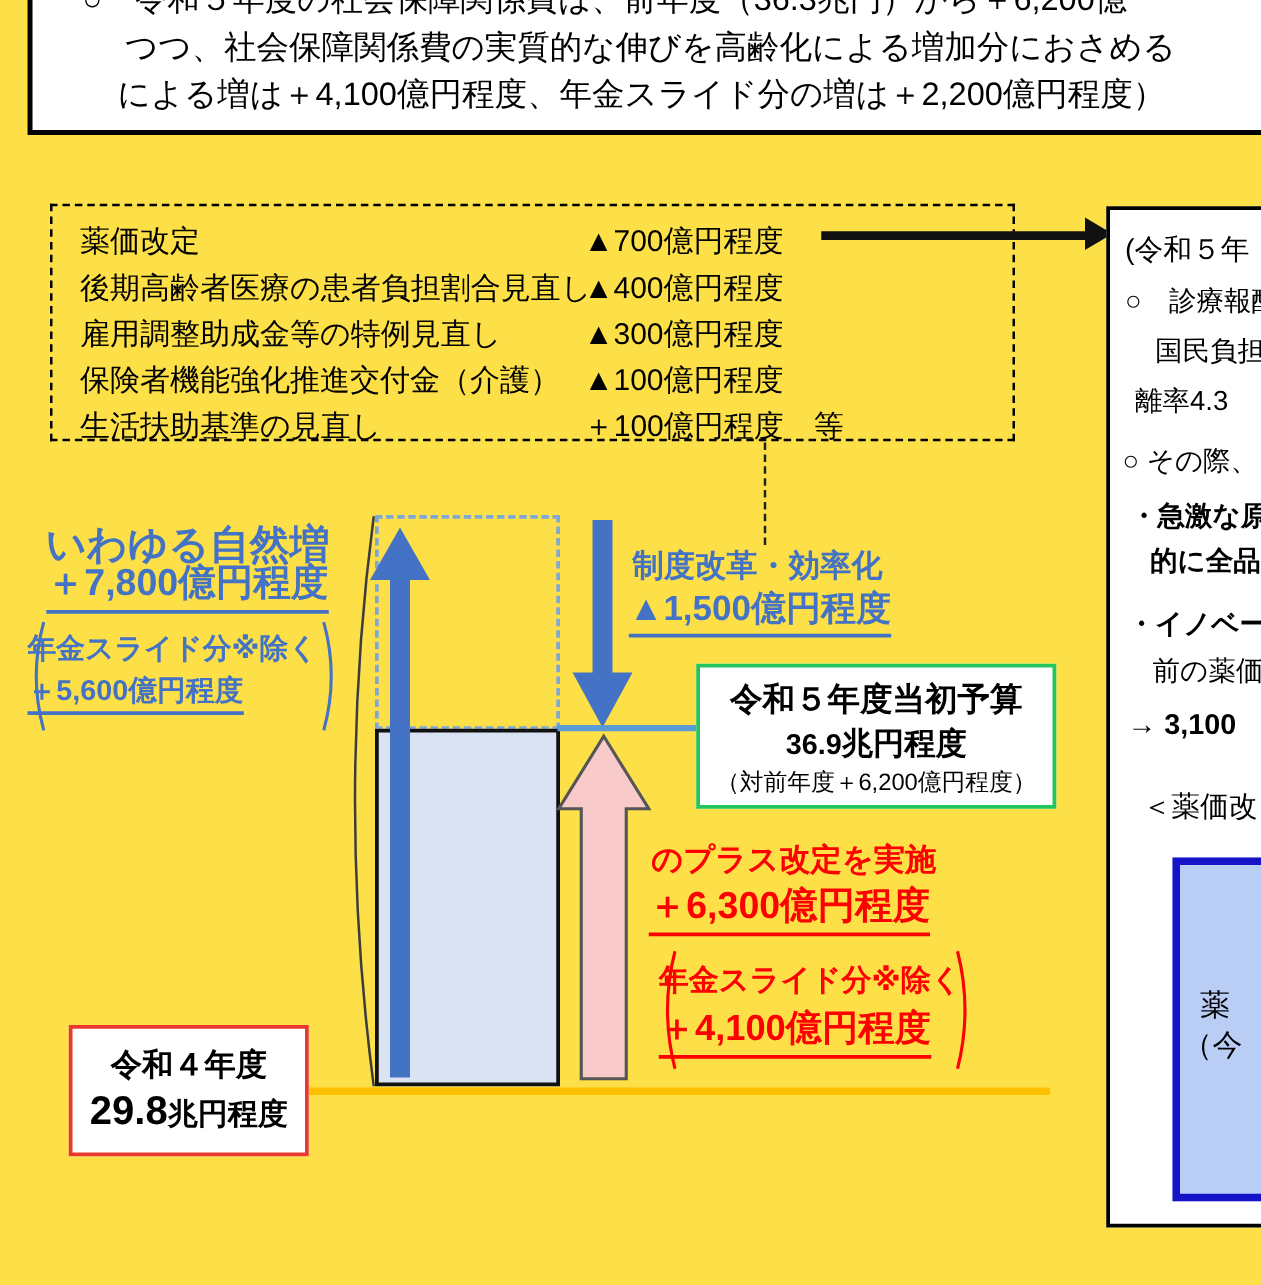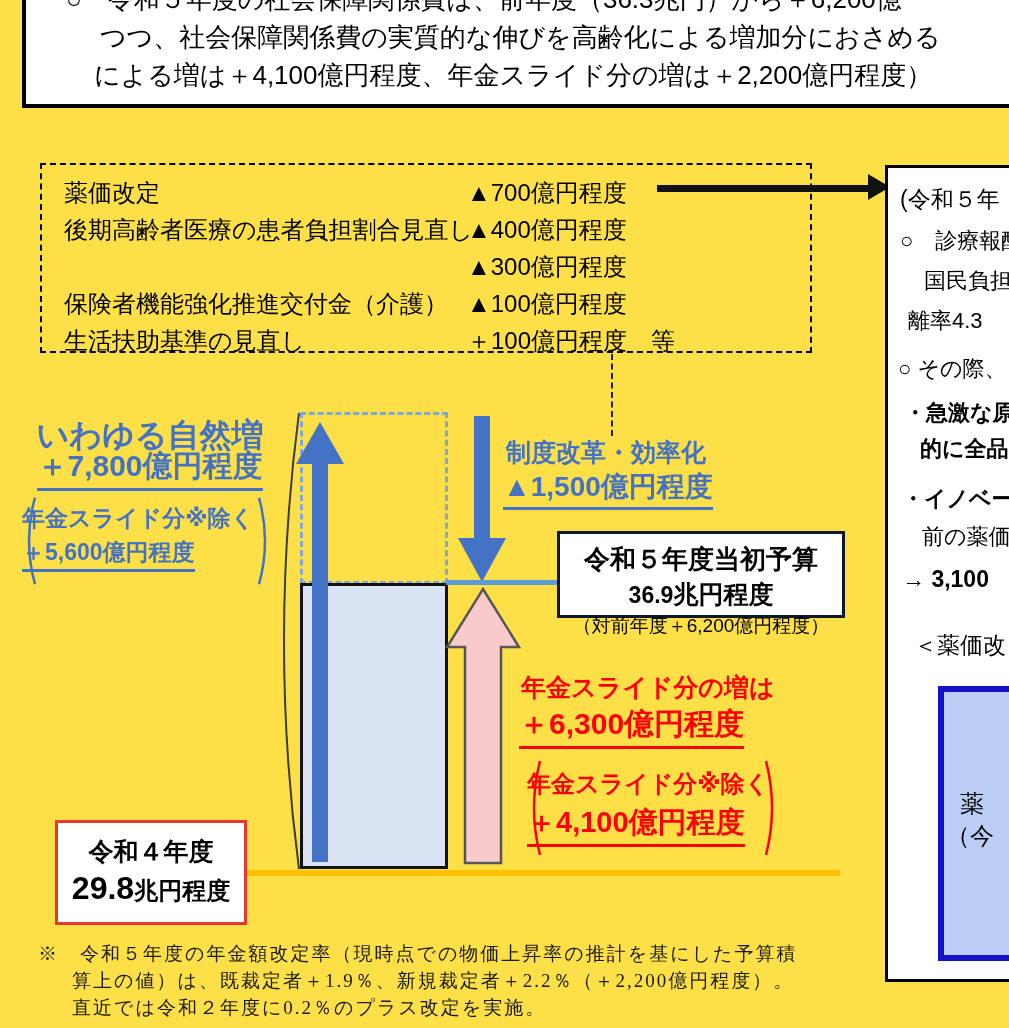--- a/index.html
+++ b/index.html
@@ -47,21 +47,21 @@
 
   .dashed-top-box{position:absolute;left:300px;top:412px;width:148px;height:172px;border:3px dashed #7fa8d8;box-sizing:border-box;}
   .budget-bar{position:absolute;left:300px;top:583px;width:148px;height:286px;background:#dae3f3;border:3px solid #111;box-sizing:border-box;}
   .up-arrow{position:absolute;left:294px;top:420px;}
   .down-arrow{position:absolute;left:456px;top:414px;}
   .hblue{position:absolute;left:446px;top:580px;width:113px;height:5px;background:#5b9bd5;}
 
   .reform-label1{position:absolute;left:506px;top:436px;font-size:25px;font-weight:700;color:#4472c4;white-space:nowrap;}
   .reform-label2{position:absolute;left:503px;top:468px;font-size:28px;font-weight:700;color:#4472c4;white-space:nowrap;}
 
-  .r5-box{position:absolute;left:557px;top:531px;width:288px;height:87px;background:#fff;border:3px solid #0f172a;box-sizing:border-box;text-align:center;white-space:nowrap;z-index:4;}
+  .r5-box{position:absolute;left:557px;top:531px;width:288px;height:116px;background:#fff;border:3px solid #22c55e;box-sizing:border-box;text-align:center;white-space:nowrap;z-index:4;}
   .r5-title{font-size:26px;font-weight:700;color:#000;margin-top:8px;}
   .r5-amount{margin-top:1px;color:#000;font-weight:700;}
   .r5-amount .big{font-size:23px;}
   .r5-amount .unit{font-size:25px;}
   .r5-note{font-size:19px;color:#000;margin-top:2px;}
 
   .pink-arrow{position:absolute;left:444px;top:586px;}
 
   .aging-label1{position:absolute;left:521px;top:671px;font-size:25px;font-weight:700;color:#ff0000;white-space:nowrap;}
   .aging-label2{position:absolute;left:519px;top:704px;font-size:30px;font-weight:700;color:#ff0000;white-space:nowrap;}
@@ -101,20 +101,21 @@
   <div class="reform-list">
     <div class="rrow">
       <span class="rlabel">薬価改定</span>
       <span class="rvalue">▲700億円程度</span>
     </div>
     <div class="rrow">
       <span class="rlabel">後期高齢者医療の患者負担割合見直し</span>
       <span class="rvalue">▲400億円程度</span>
     </div>
     <div class="rrow">
+      <span class="rlabel">雇用調整助成金等の特例見直し</span>
       <span class="rvalue">▲300億円程度</span>
     </div>
     <div class="rrow">
       <span class="rlabel">保険者機能強化推進交付金（介護）</span>
       <span class="rvalue">▲100億円程度</span>
     </div>
     <div class="rrow">
       <span class="rlabel">生活扶助基準の見直し</span>
       <span class="rvalue">＋100億円程度　等</span>
     </div>
@@ -162,46 +163,41 @@
   <div class="r5-box">
     <div class="r5-title">令和５年度当初予算</div>
     <div class="r5-amount"><span class="big">36.9</span><span class="unit">兆円程度</span></div>
     <div class="r5-note">（対前年度＋6,200億円程度）</div>
   </div>
 
   <svg class="pink-arrow" width="78" height="280" viewBox="0 0 78 280">
       <polygon points="39,3 75,61 57,61 57,277 21,277 21,61 3,61" fill="#f8caca" stroke="#565656" stroke-width="2.5"></polygon>
     </svg>
 
-  <div class="aging-label1">年金スライド分の増は</div>
+  <div class="aging-label1">のプラス改定を実施</div>
   <div class="aging-label2"><span class="u-red">＋6,300億円程度</span></div>
 
   <div class="bracket-box red-bracket">
     <svg class="paren pl" viewBox="0 0 18 100" preserveAspectRatio="none">
         <path d="M15,3 Q3,50 15,97" stroke="#ff0000" stroke-width="2.5" fill="none"></path>
       </svg>
     <div class="bb-l1">年金スライド分※除く</div>
     <div class="bb-l2"><span class="u-red">＋4,100億円程度</span></div>
     <svg class="paren pr" viewBox="0 0 18 100" preserveAspectRatio="none">
         <path d="M3,3 Q15,50 3,97" stroke="#ff0000" stroke-width="2.5" fill="none"></path>
       </svg>
   </div>
 
   <div class="r4-box">
     <div class="r4-title">令和４年度</div>
     <div class="r4-amount"><span class="big">29.8</span><span class="unit">兆円程度</span></div>
   </div>
 
   <div class="orange-line"></div>
 
-  <div class="footnote">
-    <div class="fn1">※　令和５年度の年金額改定率（現時点での物価上昇率の推計を基にした予算積</div>
-    <div class="fn2">算上の値）は、既裁定者＋1.9％、新規裁定者＋2.2％（＋2,200億円程度）。</div>
-    <div class="fn3">直近では令和２年度に0.2％のプラス改定を実施。</div>
-  </div>
 
   <div class="right-panel">
     <div class="rp-line" style="left:12px;top:16px;font-size:23px;">(令和５年</div>
     <div class="rp-line" style="left:12px;top:58px;">○　診療報酬</div>
     <div class="rp-line" style="left:36px;top:98px;">国民負担</div>
     <div class="rp-line" style="left:20px;top:138px;">離率4.3</div>
     <div class="rp-line" style="left:10px;top:186px;">○ その際、</div>
     <div class="rp-line rp-bold" style="left:16px;top:230px;">・急激な原</div>
     <div class="rp-line rp-bold" style="left:32px;top:266px;">的に全品</div>
     <div class="rp-line rp-bold" style="left:14px;top:316px;">・イノベーシ</div>

